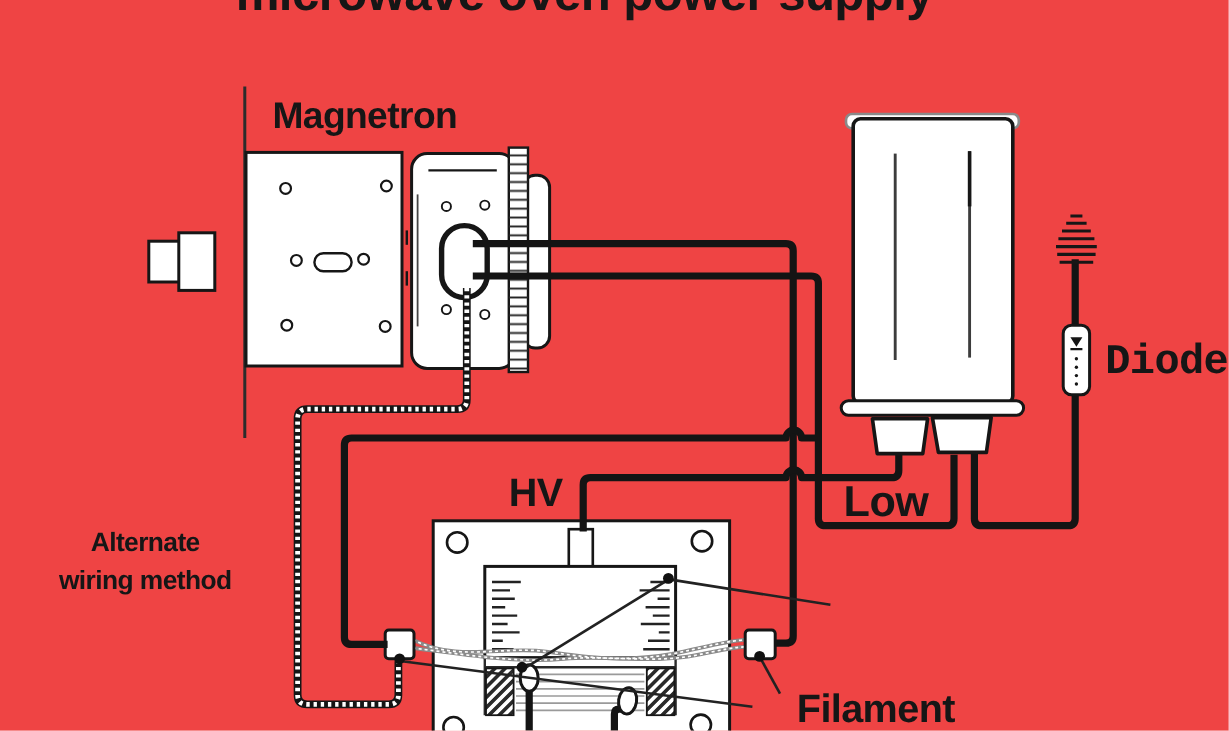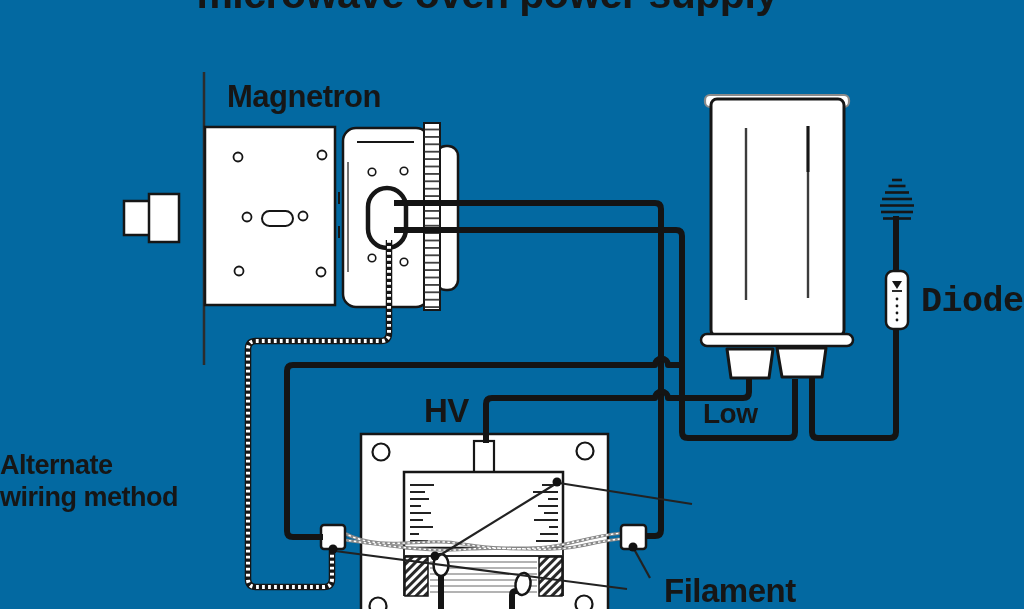--- a/index.html
+++ b/index.html
@@ -1,42 +1,42 @@
 <!DOCTYPE html>
 <html><head>
 <meta charset="utf-8">
 <style>
   html,body{margin:0;padding:0;background:#fff;}
   #canvas{
     position:relative;
     width:1024px;height:609px;
-    background:#0369a1;
+    background:#ef4444;
     overflow:hidden;
     font-family:"Liberation Sans", sans-serif;
   }
   svg{position:absolute;left:0;top:0;}
   .lbl{
     position:absolute;
     font-weight:700;
     color:#161616;
     white-space:nowrap;
     letter-spacing:-0.5px;
     line-height:1;
     user-select:none;
   }
   #title-label{left:487px;top:-26px;font-size:41px;transform:translateX(-50%);}
   #magnetron-label{left:227px;top:81px;font-size:31px;}
   #capacitor-label{left:700px;top:55px;font-size:34px;}
   #diode-label{left:921px;top:285px;font-size:35px;font-family:Liberation Mono, monospace;}
   #hv-label{left:424px;top:394px;font-size:33px;}
-  #low-label{left:703px;top:400px;font-size:28px;}
+  #low-label{left:703px;top:400px;font-size:36px;}
   #high-label{left:815px;top:398px;font-size:34px;}
   #transformer-label{left:691px;top:484px;font-size:33px;}
   #filament-label{left:628px;top:574px;font-size:33px;margin-left:36px;}
-  #alt-label{left:0px;top:449px;width:242px;font-size:27px;line-height:32px;text-align:left;white-space:normal;}
+  #alt-label{left:0px;top:436px;width:242px;font-size:22px;line-height:32px;text-align:center;white-space:normal;}
 </style>
 </head>
 <body>
 
 <div id="canvas">
 
   <svg width="1024" height="609" viewBox="0 0 1024 609">
     <defs>
       <pattern id="hatch" width="6" height="6" patternUnits="userSpaceOnUse" patternTransform="rotate(45)">
         <rect width="6" height="6" fill="#ffffff"></rect>

